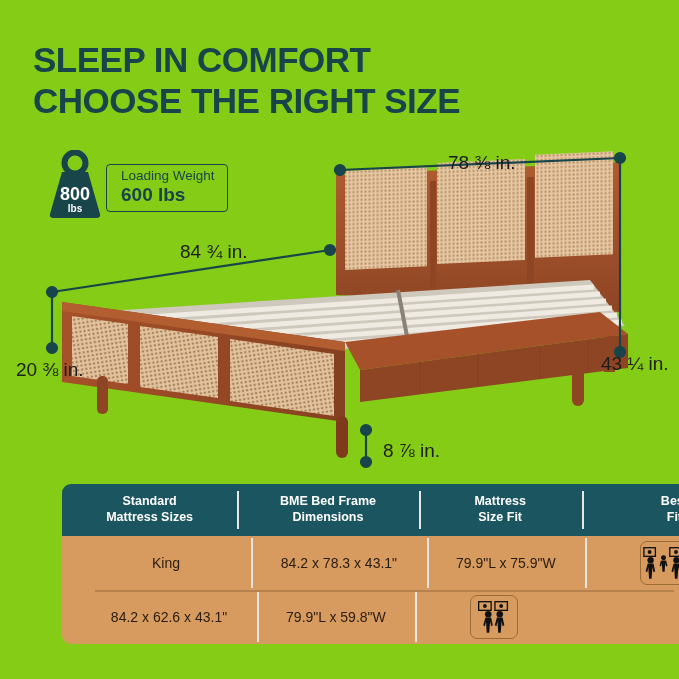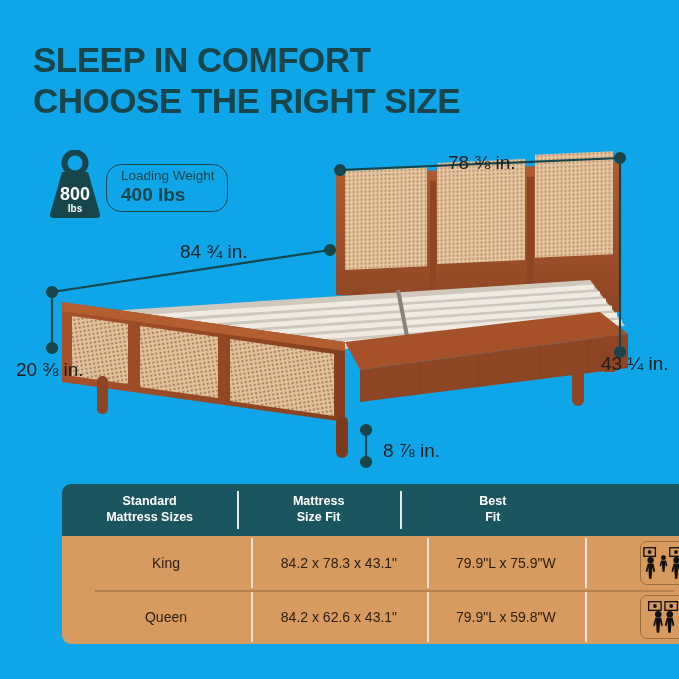--- a/index.html
+++ b/index.html
@@ -2,39 +2,39 @@
 <html><head>
 <meta charset="utf-8">
 <style>
   * { box-sizing: border-box; margin: 0; padding: 0; }
   html, body {
     width: 679px; height: 679px;
     background: #e9e7e4;
     font-family: "Liberation Sans", sans-serif;
     overflow: hidden;
   }
-  #page { position: relative; width: 679px; height: 679px; background: #0ea5e9; }
+  #page { position: relative; width: 679px; height: 679px; background: #84cc16; }
 
   
   .headline {
     position: absolute; left: 33px; top: 40px; width: 600px;
     color: #17454a;
     font-weight: bold;
     font-size: 35px;
     line-height: 1.17;
     letter-spacing: -0.5px;
   }
   .headline .l2 { display: block; }
 
   
   .weight-group { position: absolute; left: 44px; top: 150px; width: 200px; height: 70px; }
   .weight-icon { position: absolute; left: 0; top: 0; width: 62px; height: 70px; }
   .wlabel {
     position: absolute; left: 62px; top: 14px;
-    border: 1.6px solid #17454a; border-radius: 15px;
+    border: 1.6px solid #17454a; border-radius: 4px;
     padding: 3px 12px 5px 14px;
     background: transparent;
   }
   .wlabel .w1 { display:block; font-size: 13.5px; color:#17454a; line-height:1.18; }
   .wlabel .w2 { display:block; font-size: 19px; font-weight: bold; color:#17454a; line-height:1.15; }
 
   
   .bed-svg { position: absolute; left: 0; top: 130px; width: 679px; height: 350px; }
 
   
@@ -93,21 +93,21 @@
 
   <div class="weight-group">
     <svg class="weight-icon" viewBox="0 0 62 70">
       <circle cx="31" cy="13" r="10.5" fill="none" stroke="#17454a" stroke-width="6"></circle>
       <path d="M18 22 L44 22 L56 64 Q57 68 52 68 L10 68 Q5 68 6 64 Z" fill="#17454a"></path>
       <text x="31" y="50" font-family="Liberation Sans, sans-serif" font-size="18" font-weight="bold" fill="#ffffff" text-anchor="middle">800</text>
       <text x="31" y="62" font-family="Liberation Sans, sans-serif" font-size="10" font-weight="bold" fill="#ffffff" text-anchor="middle">lbs</text>
     </svg>
     <div class="wlabel">
       <span class="w1">Loading Weight</span>
-      <span class="w2">400 lbs</span>
+      <span class="w2">600 lbs</span>
     </div>
   </div>
 
   <svg class="bed-svg" viewBox="0 0 679 350">
     <defs>
       <pattern id="cane" width="4" height="4" patternUnits="userSpaceOnUse">
         <rect width="4" height="4" fill="#e7c8a2"></rect>
         <rect width="2.1" height="2.1" x="0.5" y="0.5" fill="#8a5f38" opacity="0.55"></rect>
       </pattern>
       <pattern id="caneSide" width="4.2" height="4.2" patternUnits="userSpaceOnUse" patternTransform="rotate(-9)">
@@ -206,20 +206,24 @@
   <div class="dim" id="dim-20">20 ⅜ in.</div>
   <div class="dim" id="dim-43">43 ¼ in.</div>
   <div class="dim" id="dim-7">8 ⅞ in.</div>
 
   <div class="table">
     <div class="thead">
       <div class="th c1">
         <div><span>Standard</span><br>
              <span>Mattress Sizes</span></div>
       </div>
+      <div class="th c2">
+        <div><span>BME Bed Frame</span><br>
+             <span>Dimensions</span></div>
+      </div>
       <div class="th c3">
         <div><span>Mattress</span><br>
              <span>Size Fit</span></div>
       </div>
       <div class="th c4">
         <div><span>Best</span><br>
              <span>Fit</span></div>
       </div>
     </div>
 
@@ -246,21 +250,20 @@
 
                 <circle cx="37" cy="16" r="3.3"></circle>
                 <path d="M34 19.5 h6 l1.8 8 -1.8 1 -1-5 -1 12 h-2.6 l-0.8-12 -1 5 -1.8-1 Z"></path>
               </g>
             </svg>
           </div>
         </div>
       </div>
 
       <div class="tr">
-        <div class="td c1">Queen</div>
         <div class="td c2">84.2 x 62.6 x 43.1"</div>
         <div class="td c3">79.9"L x 59.8"W</div>
         <div class="td c4">
           <div class="fitbox">
             <svg viewBox="0 0 48 40" width="46" height="40">
               <g fill="#111">
                 <rect x="8" y="3" width="13" height="9" fill="none" stroke="#111" stroke-width="1.4"></rect>
                 <circle cx="14.5" cy="7.5" r="2"></circle>
                 <rect x="25" y="3" width="13" height="9" fill="none" stroke="#111" stroke-width="1.4"></rect>
                 <circle cx="31.5" cy="7.5" r="2"></circle>

